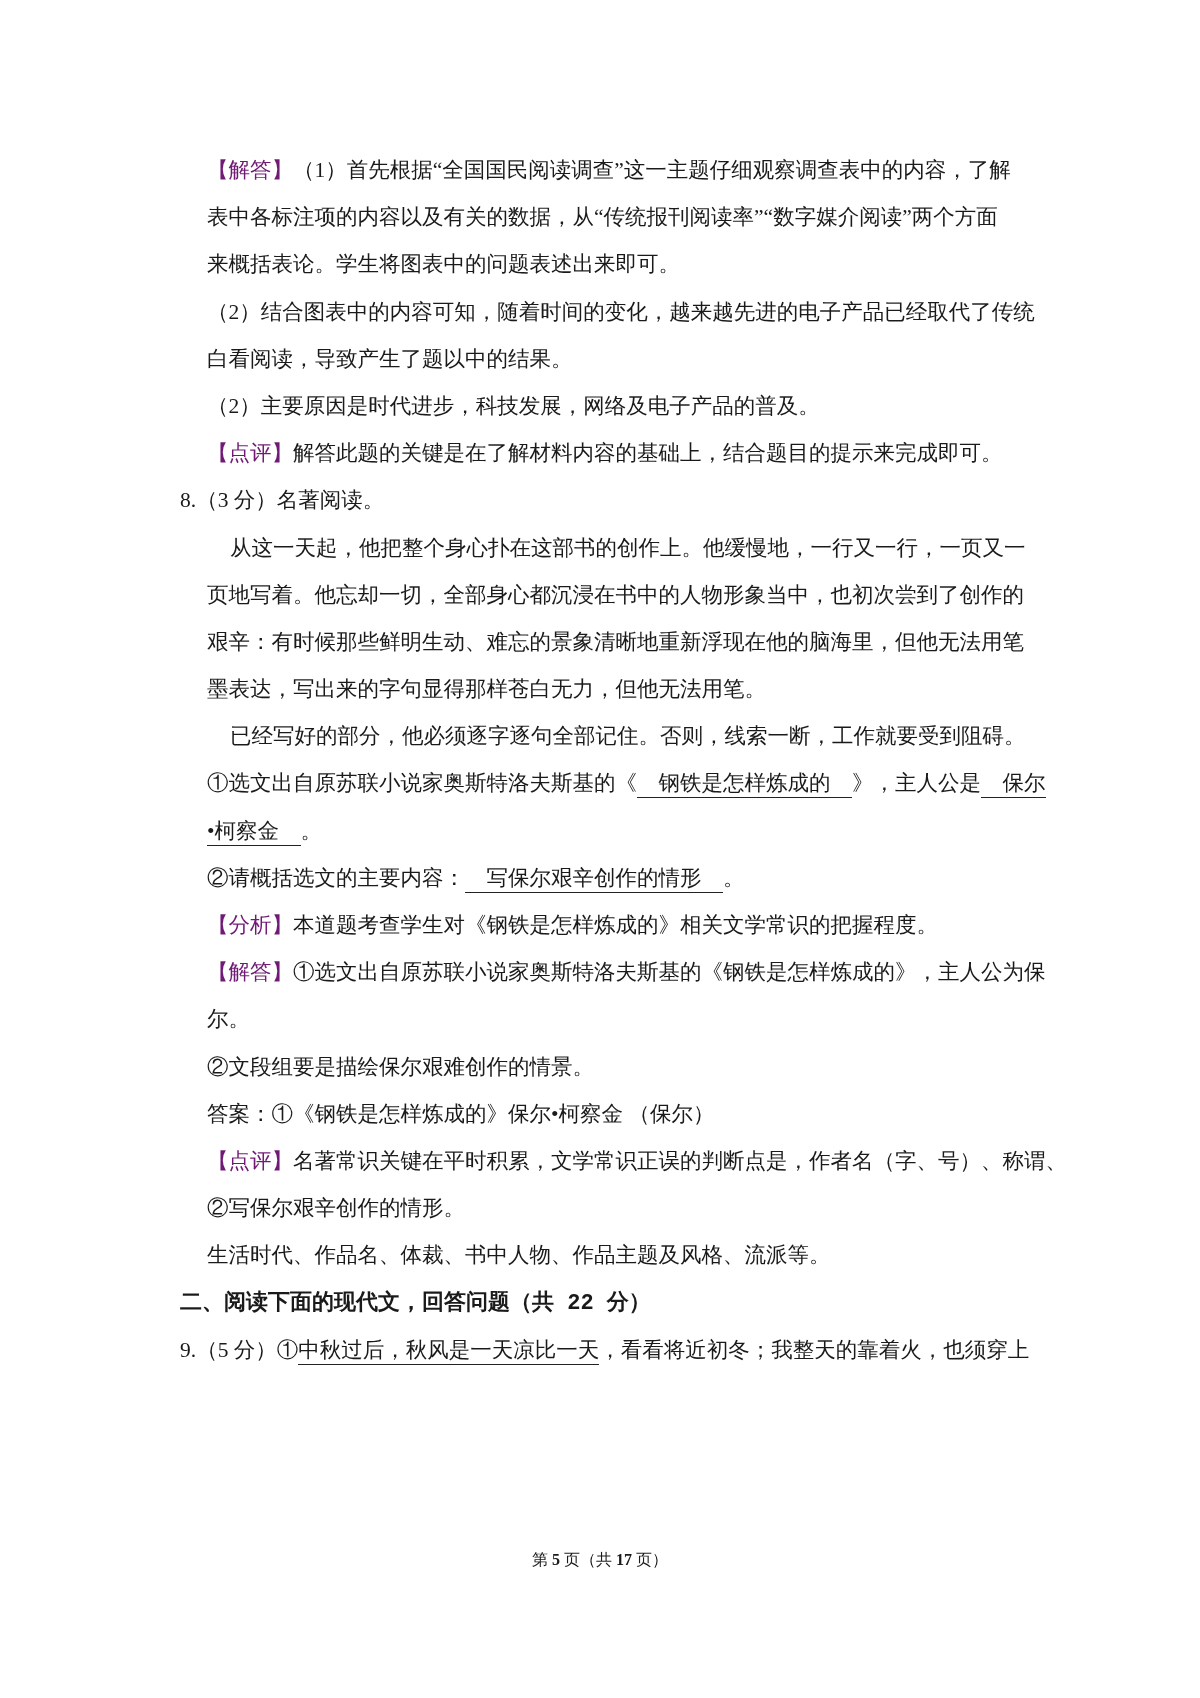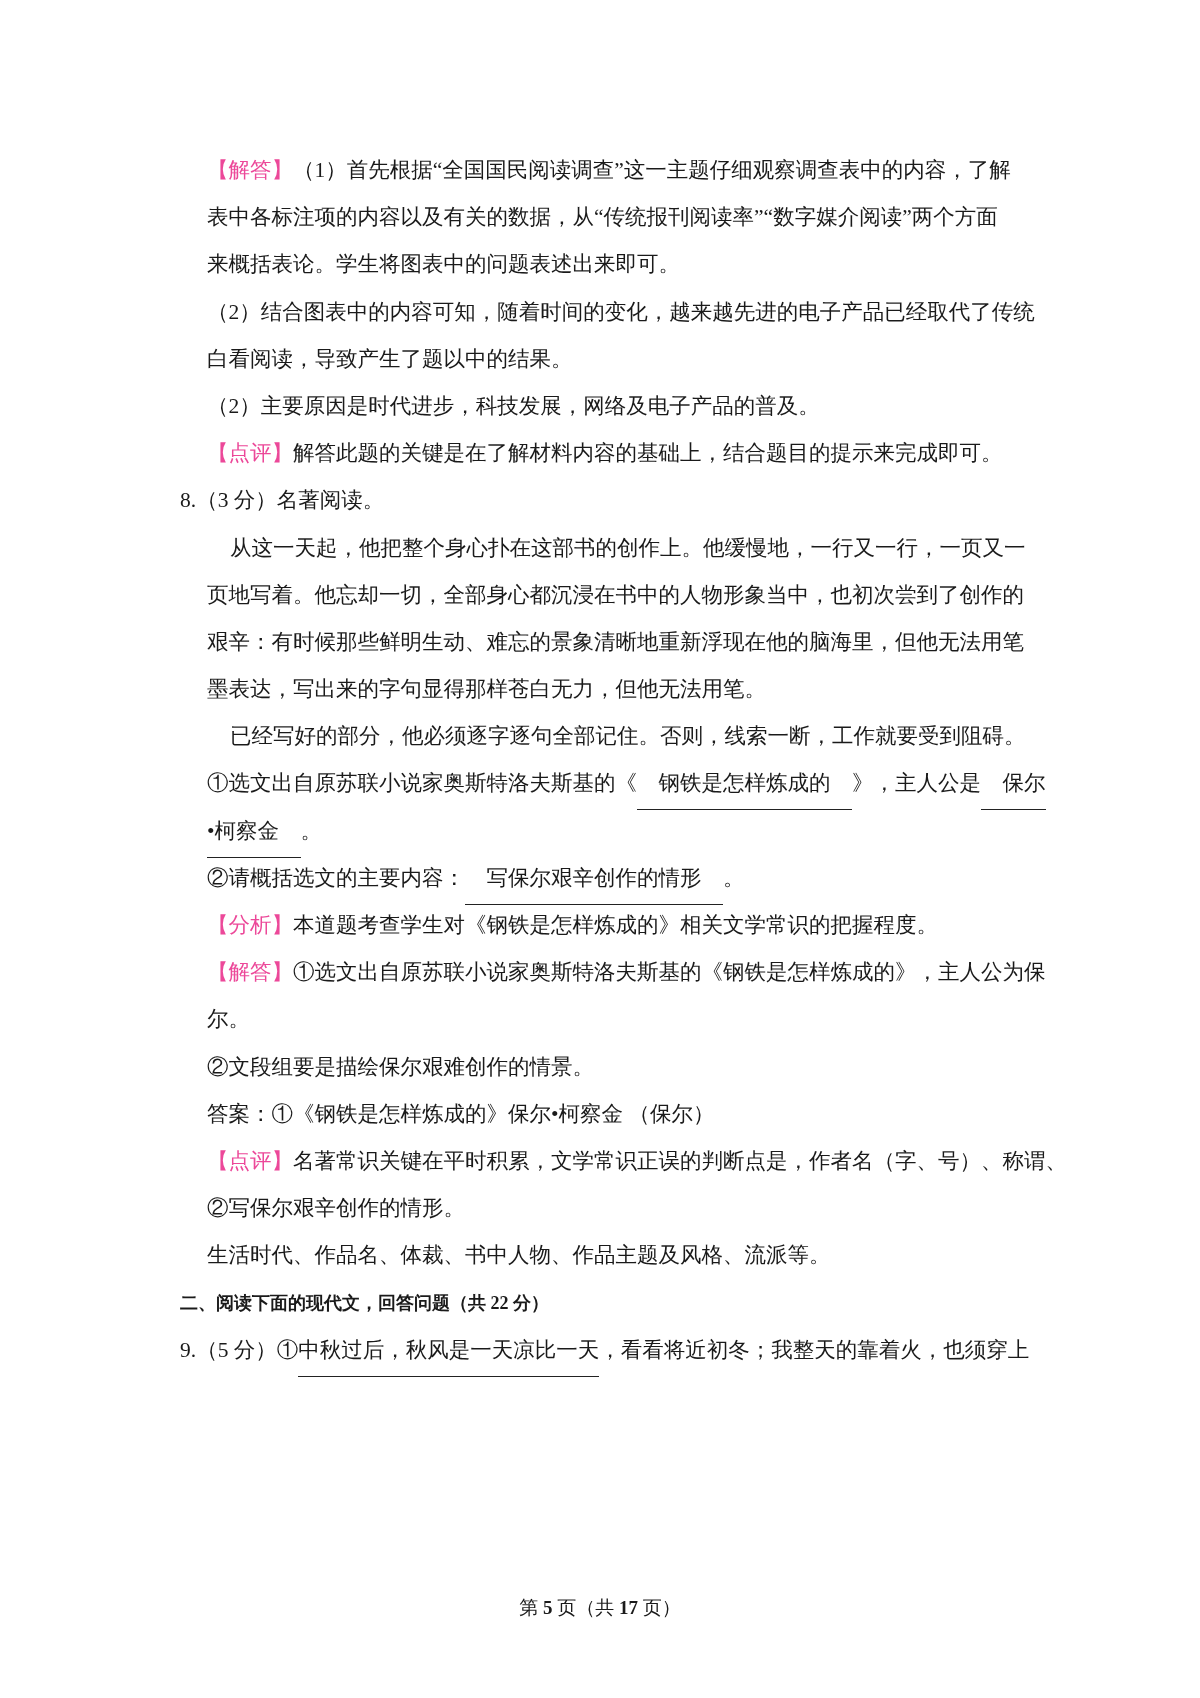--- a/index.html
+++ b/index.html
@@ -20,38 +20,37 @@
   }
   .line {
     height: 47.2px;
     line-height: 47.2px;
     font-size: 21.5px;
     white-space: nowrap;
   }
   .x-num  { padding-left: 0; }
   .x-body { padding-left: 27px; }
   .x-para { padding-left: 50px; }
-  .line.bold { font-weight: 700; font-size: 18px; }
-  .seg-tag { color: #ec4899; }
+  .line.bold { font-weight: 700; font-size: 22px; font-family: Liberation Mono, monospace; }
+  .seg-tag { color: #701a75; }
   .seg-u {
     border-bottom: 1.5px solid #222222;
-    padding-bottom: 14px;
+    padding-bottom: 2px;
     font-family: Liberation Serif, serif;
   }
   .seg-b { font-weight: 700; }
   .page-footer {
     position: absolute;
     left: 180px;
     top: 1547px;
     width: 840px;
     text-align: center;
-    font-size: 19px;
+    font-size: 16px;
     line-height: 26px;
     white-space: nowrap;
-    margin-top: 48px;
   }
 </style>
 </head>
 <body>
 
 <div class="page">
   <div class="doc-body">
       <div class="line x-body"><span class="seg-tag">【解答】</span><span>（1）首先根据“全国国民阅读调查”这一主题仔细观察调查表中的内容，了解</span></div>
       <div class="line x-body"><span>表中各标注项的内容以及有关的数据，从“传统报刊阅读率”“数字媒介阅读”两个方面</span></div>
       <div class="line x-body"><span>来概括表论。学生将图表中的问题表述出来即可。</span></div>

